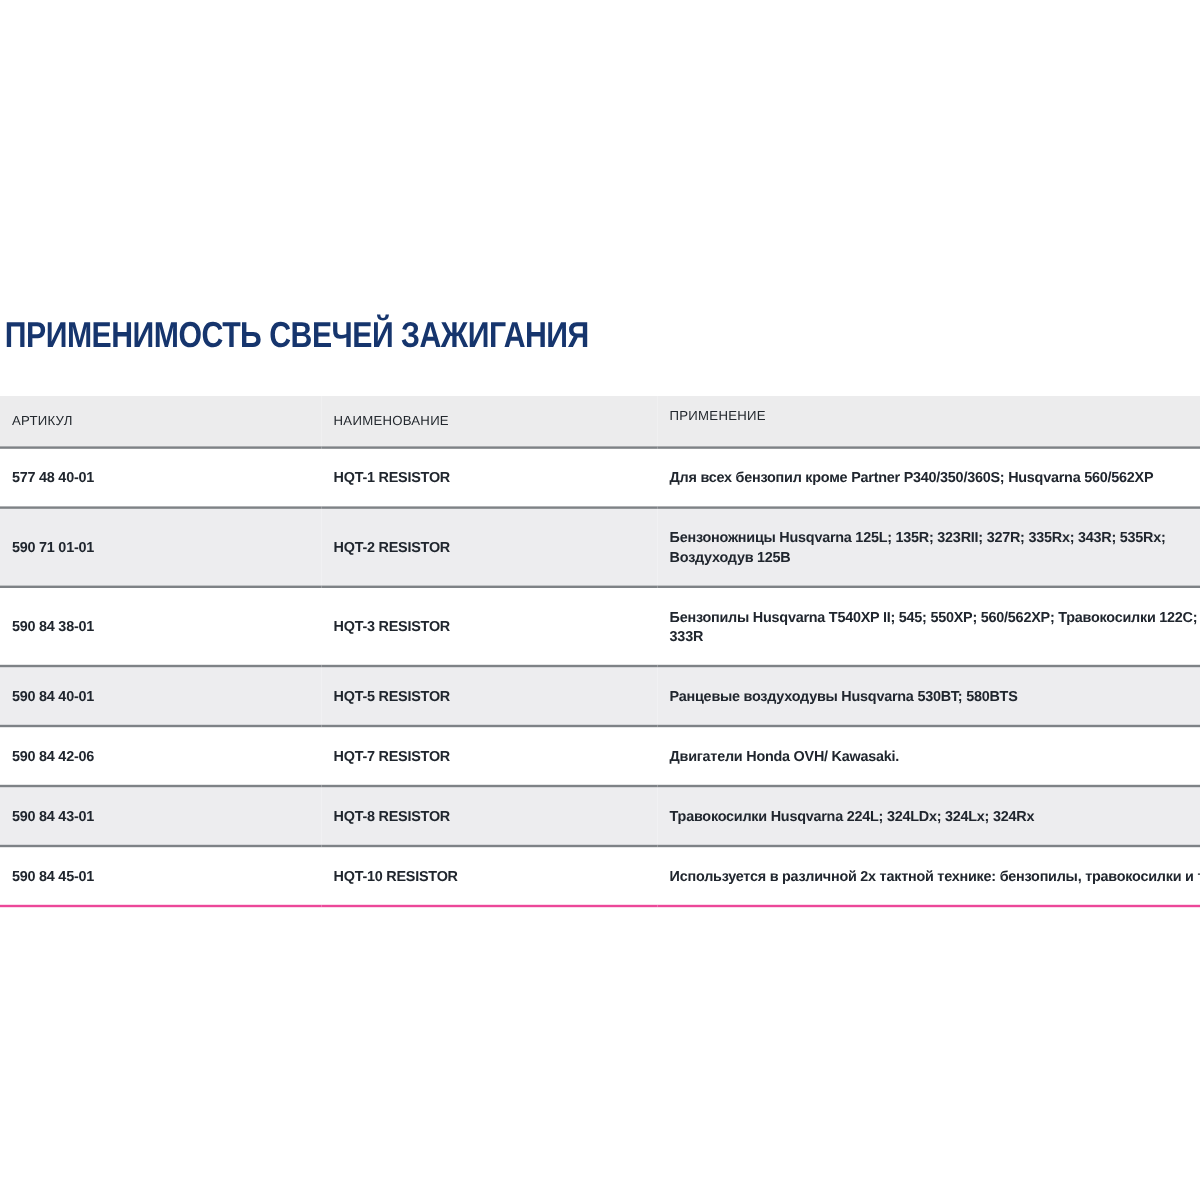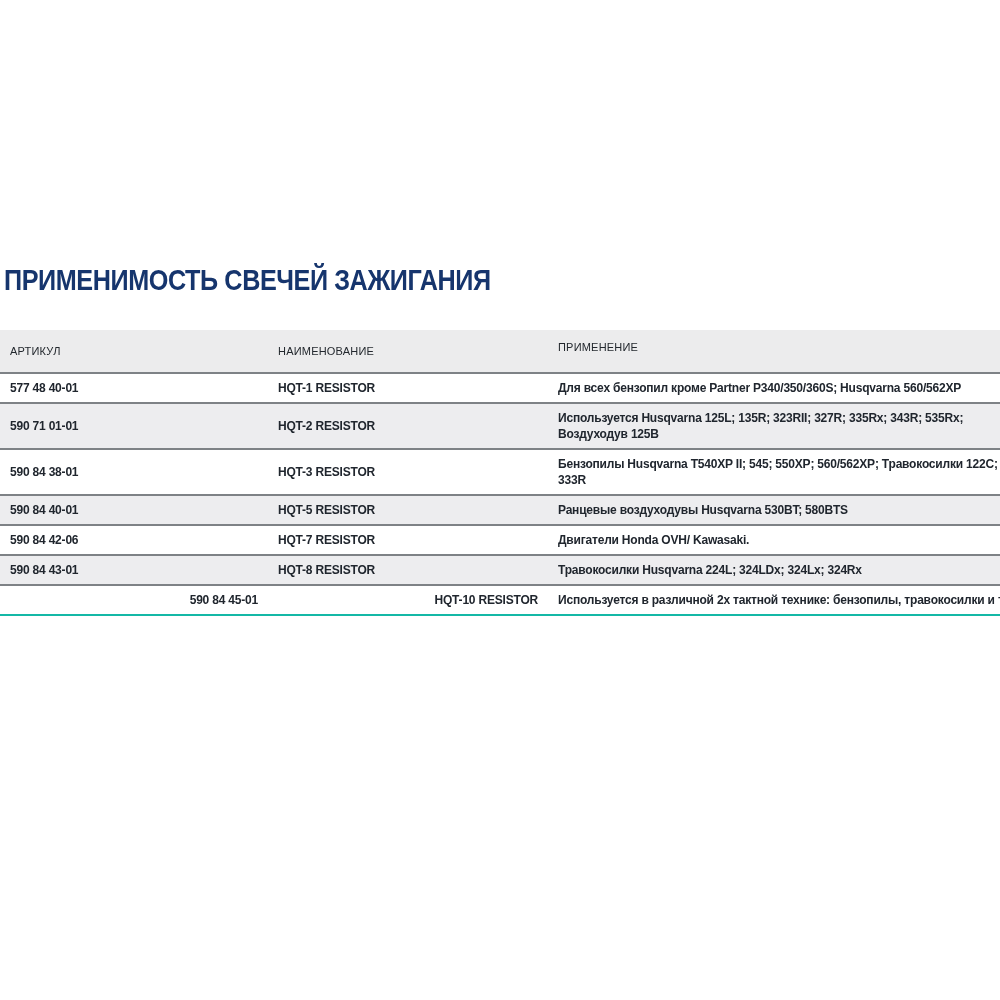--- a/index.html
+++ b/index.html
@@ -43,29 +43,29 @@
     font-weight: 400;
     color: #23282e;
     text-align: left;
     padding: 0 10px;
     letter-spacing: 0.2px;
     vertical-align: middle;
   }
   thead th .hdr-app { position: relative; top: -4px; display: inline-block; }
 
   tbody tr { border-top: 2px solid #7e8286; background: #ffffff; }
-  tbody tr:last-child { border-bottom: 2px solid #14b8a6; text-align: right; }
+  tbody tr:last-child { border-bottom: 2px solid #ec4899; }
   tbody tr:nth-child(even) { background: #ededef; }
 
   tbody td {
     font-size: 12px;
     font-weight: 700;
     color: #20262e;
     letter-spacing: -0.2px;
-    padding: 6px 10px;
+    padding: 16px 10px;
     vertical-align: middle;
   }
   tbody td .line {
     white-space: nowrap;
     line-height: 16px;
   }
 </style>
 </head>
 <body>
 
@@ -92,21 +92,21 @@
         <td>HQT-1 RESISTOR</td>
         <td>
           <div class="line">Для всех бензопил кроме Partner P340/350/360S; Husqvarna 560/562XP</div>
           <div class="line"></div>
         </td>
       </tr>
       <tr>
         <td>590 71 01-01</td>
         <td>HQT-2 RESISTOR</td>
         <td>
-          <div class="line">Используется Husqvarna 125L; 135R; 323RII; 327R; 335Rx; 343R; 535Rx;</div>
+          <div class="line">Бензоножницы Husqvarna 125L; 135R; 323RII; 327R; 335Rx; 343R; 535Rx;</div>
           <div class="line">Воздуходув 125В</div>
         </td>
       </tr>
       <tr>
         <td>590 84 38-01</td>
         <td>HQT-3 RESISTOR</td>
         <td>
           <div class="line">Бензопилы Husqvarna T540XP II; 545; 550XP; 560/562XP; Травокосилки 122C;</div>
           <div class="line">333R</div>
         </td>

